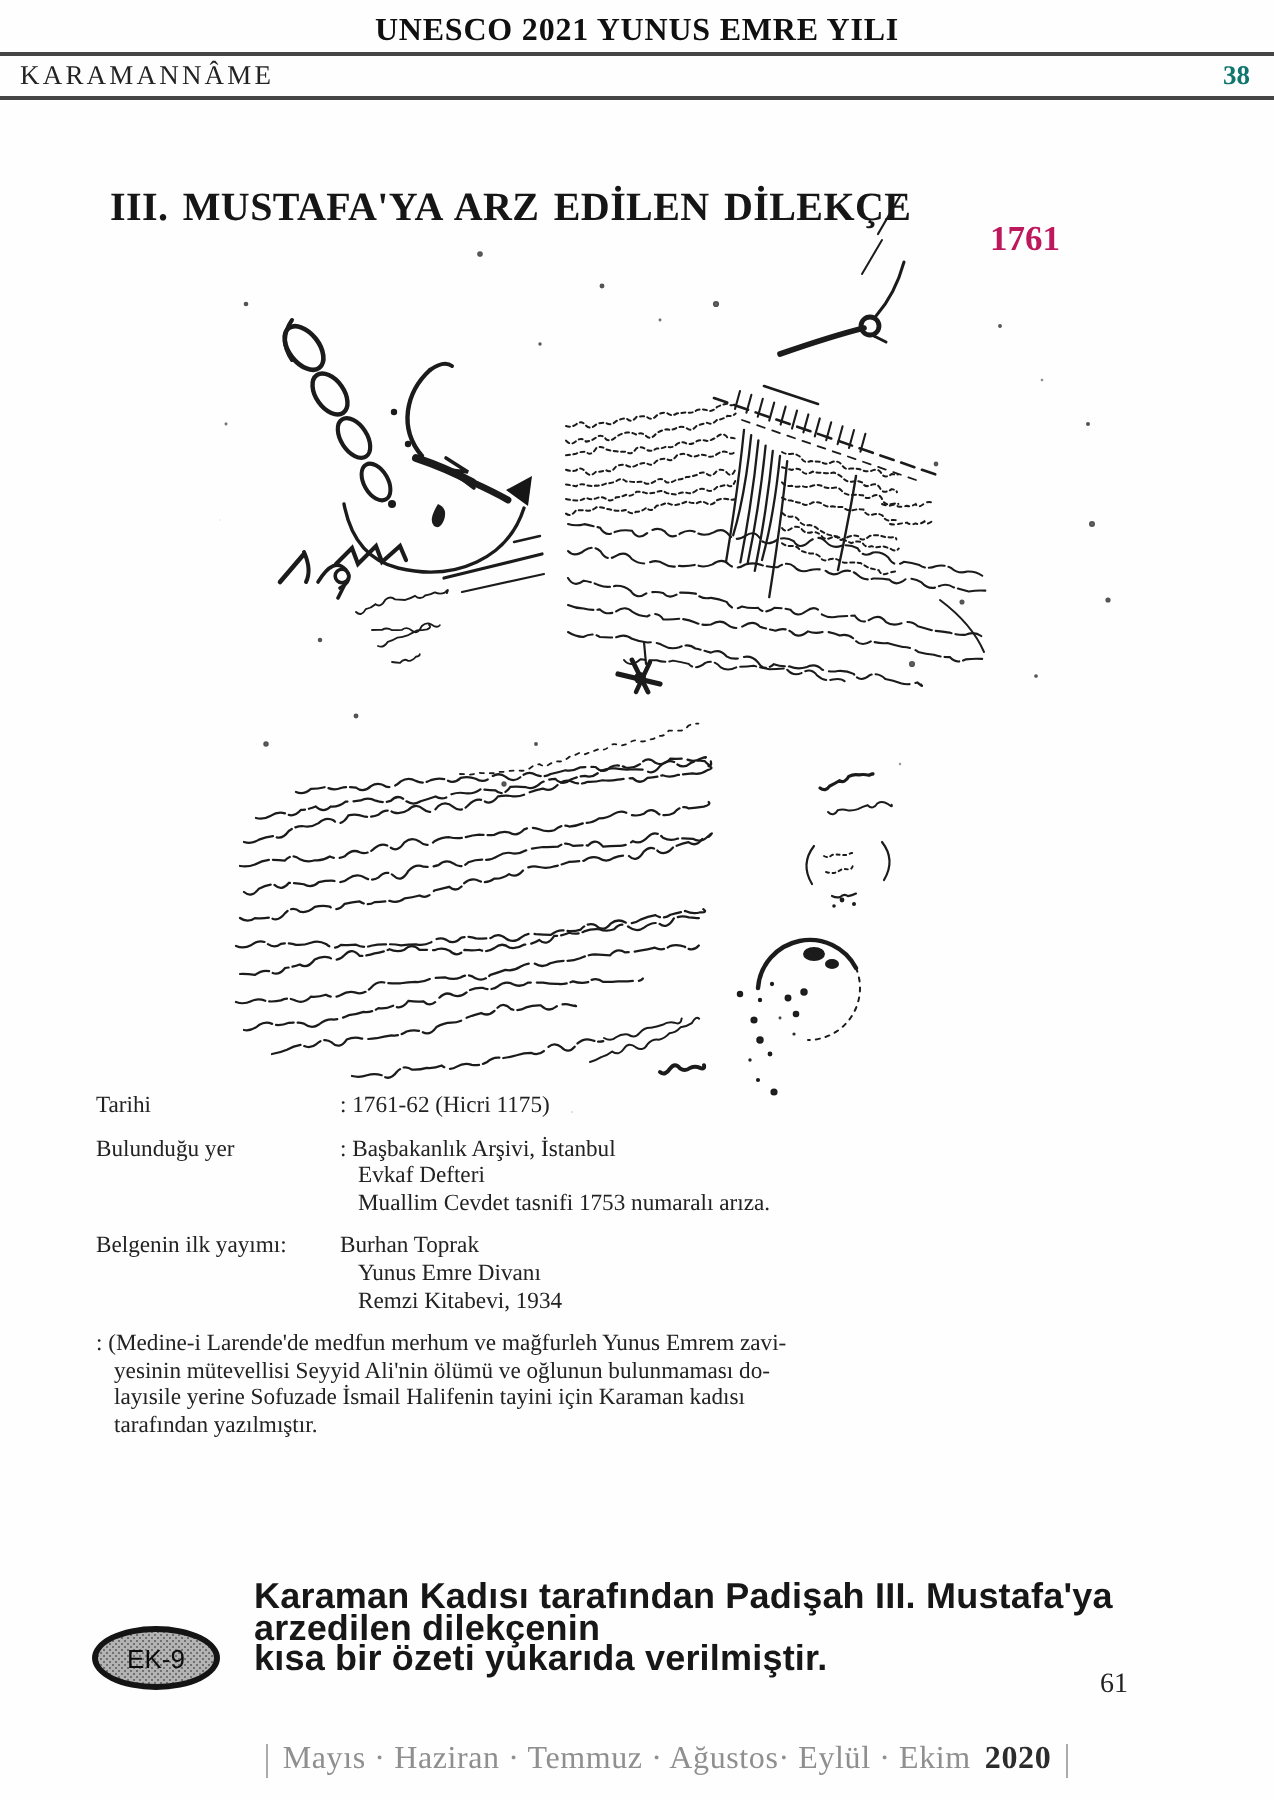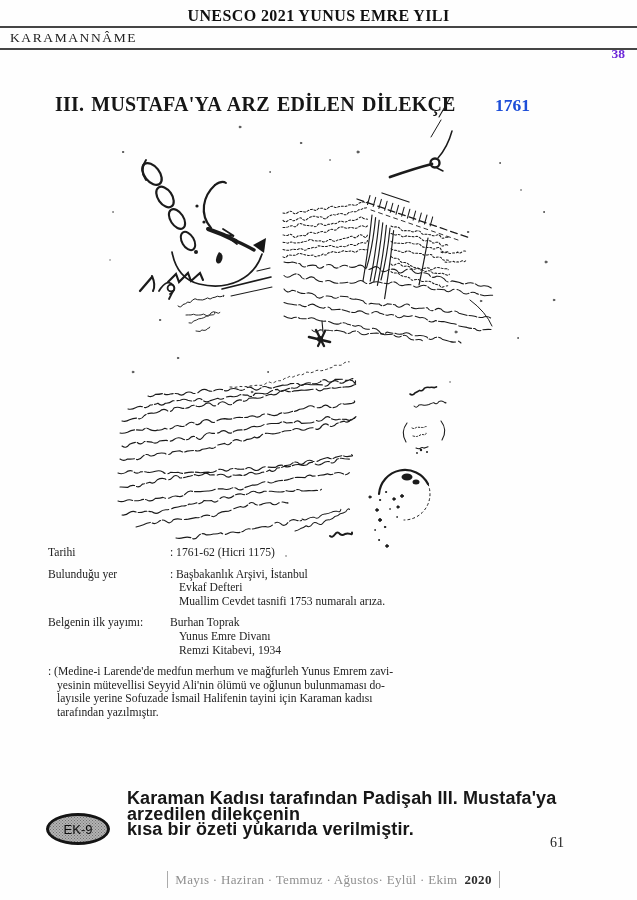--- a/index.html
+++ b/index.html
@@ -5,45 +5,45 @@
   html,body{margin:0;padding:0;}
   body{width:637px;height:900px;position:relative;background:#fefefe;overflow:hidden;
        font-family:"Liberation Serif",serif;color:#1a1a1a;}
   .abs{position:absolute;}
   
   .banner{top:7px;left:0;right:0;text-align:center;font-weight:bold;font-size:16px;
           letter-spacing:.4px;color:#101010;}
   .rule{left:0;right:0;height:2px;background:#454545;}
   .rule1{top:26px;} .rule2{top:48px;height:1.8px;}
   .journal{top:30px;left:10px;font-size:13.5px;letter-spacing:1.6px;color:#232323;}
-  .pagenum-top{top:46px;right:12px;font-size:13.5px;font-weight:bold;color:#6d28d9;}
+  .pagenum-top{top:30px;right:12px;font-size:13.5px;font-weight:bold;color:#0f766e;}
   
   .title{top:93px;left:55px;font-size:20px;font-weight:bold;letter-spacing:.2px;word-spacing:2px;color:#161616;}
-  .year{top:95px;left:495px;font-size:17.5px;font-weight:bold;color:#1d4ed8;}
+  .year{top:109px;left:495px;font-size:17.5px;font-weight:bold;color:#be185d;}
   
   .ms{top:0;left:0;pointer-events:none;}
   
   .metadata{top:546px;left:48px;font-size:11.6px;line-height:13.6px;color:#222;width:540px;}
   .meta-row{display:flex;margin-bottom:8px;}
   .meta-label{width:122px;flex:none;}
   .meta-value div + div{padding-left:9px;}
   
   .caption{top:791px;left:127px;width:450px;font-family:"Liberation Sans",sans-serif;
            font-weight:bold;font-size:18px;line-height:15.5px;color:#171717;letter-spacing:.1px;}
   .badge{top:813px;left:46px;width:58px;height:26px;border:3px solid #141414;border-radius:50%;
          display:flex;align-items:center;justify-content:center;
          font-family:"Liberation Sans",sans-serif;font-weight:normal;font-size:13px;color:#0c0c0c;
          background-color:#b3b3b3;
          background-image:radial-gradient(circle,#707070 26%,transparent 29%),
                           radial-gradient(circle,#707070 26%,transparent 29%);
          background-size:3px 3px;background-position:0 0,1.5px 1.5px;}
   .pageno-bottom{top:835px;left:550px;font-size:14px;color:#222;}
   
   .footer{top:871px;left:0;right:0;display:flex;justify-content:center;align-items:center;gap:7px;
-          font-size:13px;letter-spacing:.3px;color:#8f8f8f;padding-left:30px;}
+          font-size:16px;letter-spacing:.3px;color:#8f8f8f;padding-left:30px;}
   .fbar{width:1.5px;height:17px;background:#ababab;}
   .fyear{color:#2c2c2c;font-weight:bold;}
 </style>
 </head>
 <body>
 
 <div class="abs banner">UNESCO 2021 YUNUS EMRE YILI</div>
 <div class="abs rule rule1"></div>
 <div class="abs journal">KARAMANNÂME</div>
 <div class="abs pagenum-top">38</div>

